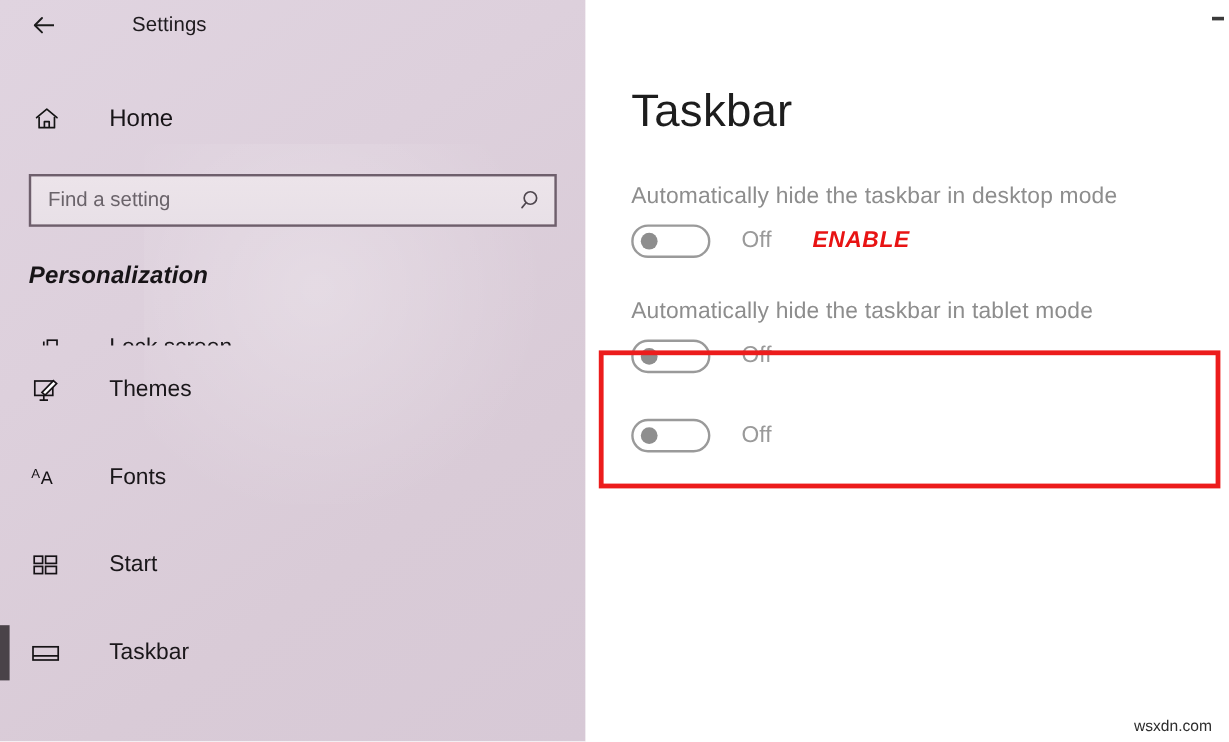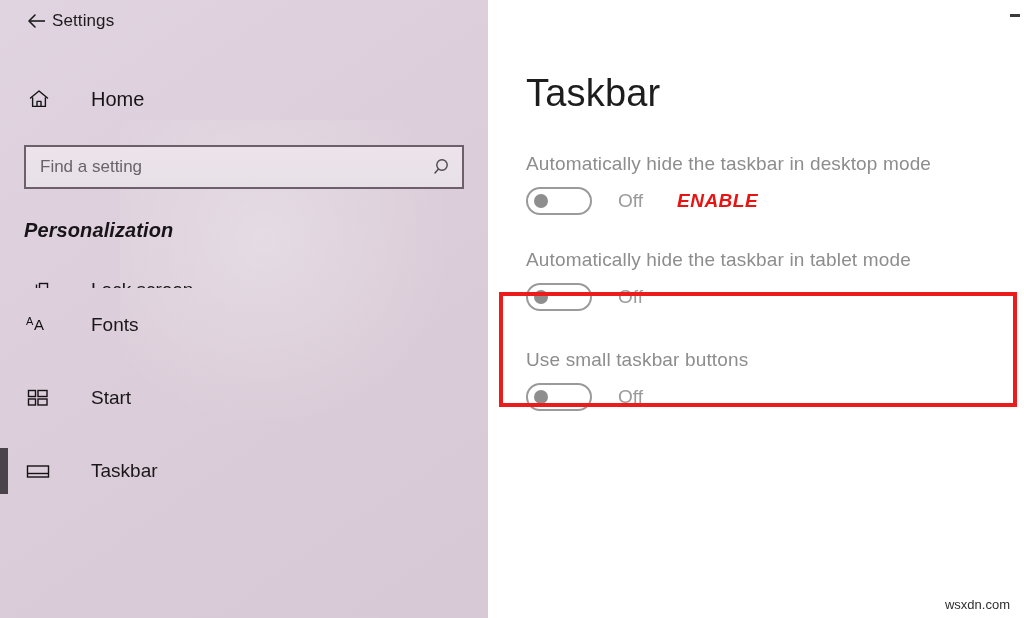--- a/index.html
+++ b/index.html
@@ -41,20 +41,21 @@
     align-items: center;
     padding-left: 22px;
     z-index: 3;
   }
   .back-arrow {
     width: 30px; height: 30px;
     display: flex; align-items: center; justify-content: center;
     color: #1b1b1b;
   }
   .app-title {
+    margin-left: 58px;
     font-size: 17px;
     color: #1d1a1d;
     letter-spacing: .1px;
     font-family: "Liberation Sans", sans-serif;
   }
 
   .home-row {
     position: relative;
     z-index: 3;
     display: flex;
@@ -243,20 +244,31 @@
         <span class="nav-icon">
           <svg width="24" height="22" viewBox="0 0 24 22" aria-hidden="true">
             <path d="M2.5 13.5 H9.5" stroke="#151215" stroke-width="1.4" fill="none"></path>
             <path d="M9.5 13.5 V8.5" stroke="#151215" stroke-width="1.4" fill="none"></path>
             <rect x="12.5" y="7.5" width="8" height="7" stroke="#151215" stroke-width="1.4" fill="none"></rect>
           </svg>
         </span>
         <span class="nav-label">Lock screen</span>
       </div>
 
+      <div class="nav-item">
+        <span class="nav-icon">
+          <svg width="26" height="24" viewBox="0 0 26 24" aria-hidden="true">
+            <rect x="3" y="4.5" width="15" height="12" stroke="#151215" stroke-width="1.4" fill="none"></rect>
+            <path d="M7 20.5 H14" stroke="#151215" stroke-width="1.4"></path>
+            <path d="M10.5 16.5 V20.5" stroke="#151215" stroke-width="1.4"></path>
+            <path d="M9 14 L18.5 4.2 L21.2 6.6 L11.6 16.2 Z" stroke="#151215" stroke-width="1.4" fill="#ffffff"></path>
+          </svg>
+        </span>
+        <span class="nav-label">Themes</span>
+      </div>
 
       <div class="nav-item">
         <span class="nav-icon">
           <svg width="28" height="24" viewBox="0 0 28 24" aria-hidden="true">
             <text x="1" y="12" font-family="Liberation Sans, sans-serif" font-size="11" fill="#151215">A</text>
             <text x="9" y="17" font-family="Liberation Sans, sans-serif" font-size="15" fill="#151215">A</text>
           </svg>
         </span>
         <span class="nav-label">Fonts</span>
       </div>
@@ -307,21 +319,20 @@
       <div class="setting-label">Automatically hide the taskbar in tablet mode</div>
       <div class="toggle-row">
         <span class="toggle off">
             <span class="knob"></span>
           </span>
         <span class="toggle-state">Off</span>
       </div>
     </div>
 
     <div class="setting" style="margin-top:38px;">
-      <div class="setting-label">Use small taskbar buttons</div>
       <div class="toggle-row">
         <span class="toggle off">
             <span class="knob"></span>
           </span>
         <span class="toggle-state">Off</span>
       </div>
     </div>
 
     <div class="highlight-box" style="left:11px; top:292px; width:518px; height:115px;"></div>
 

